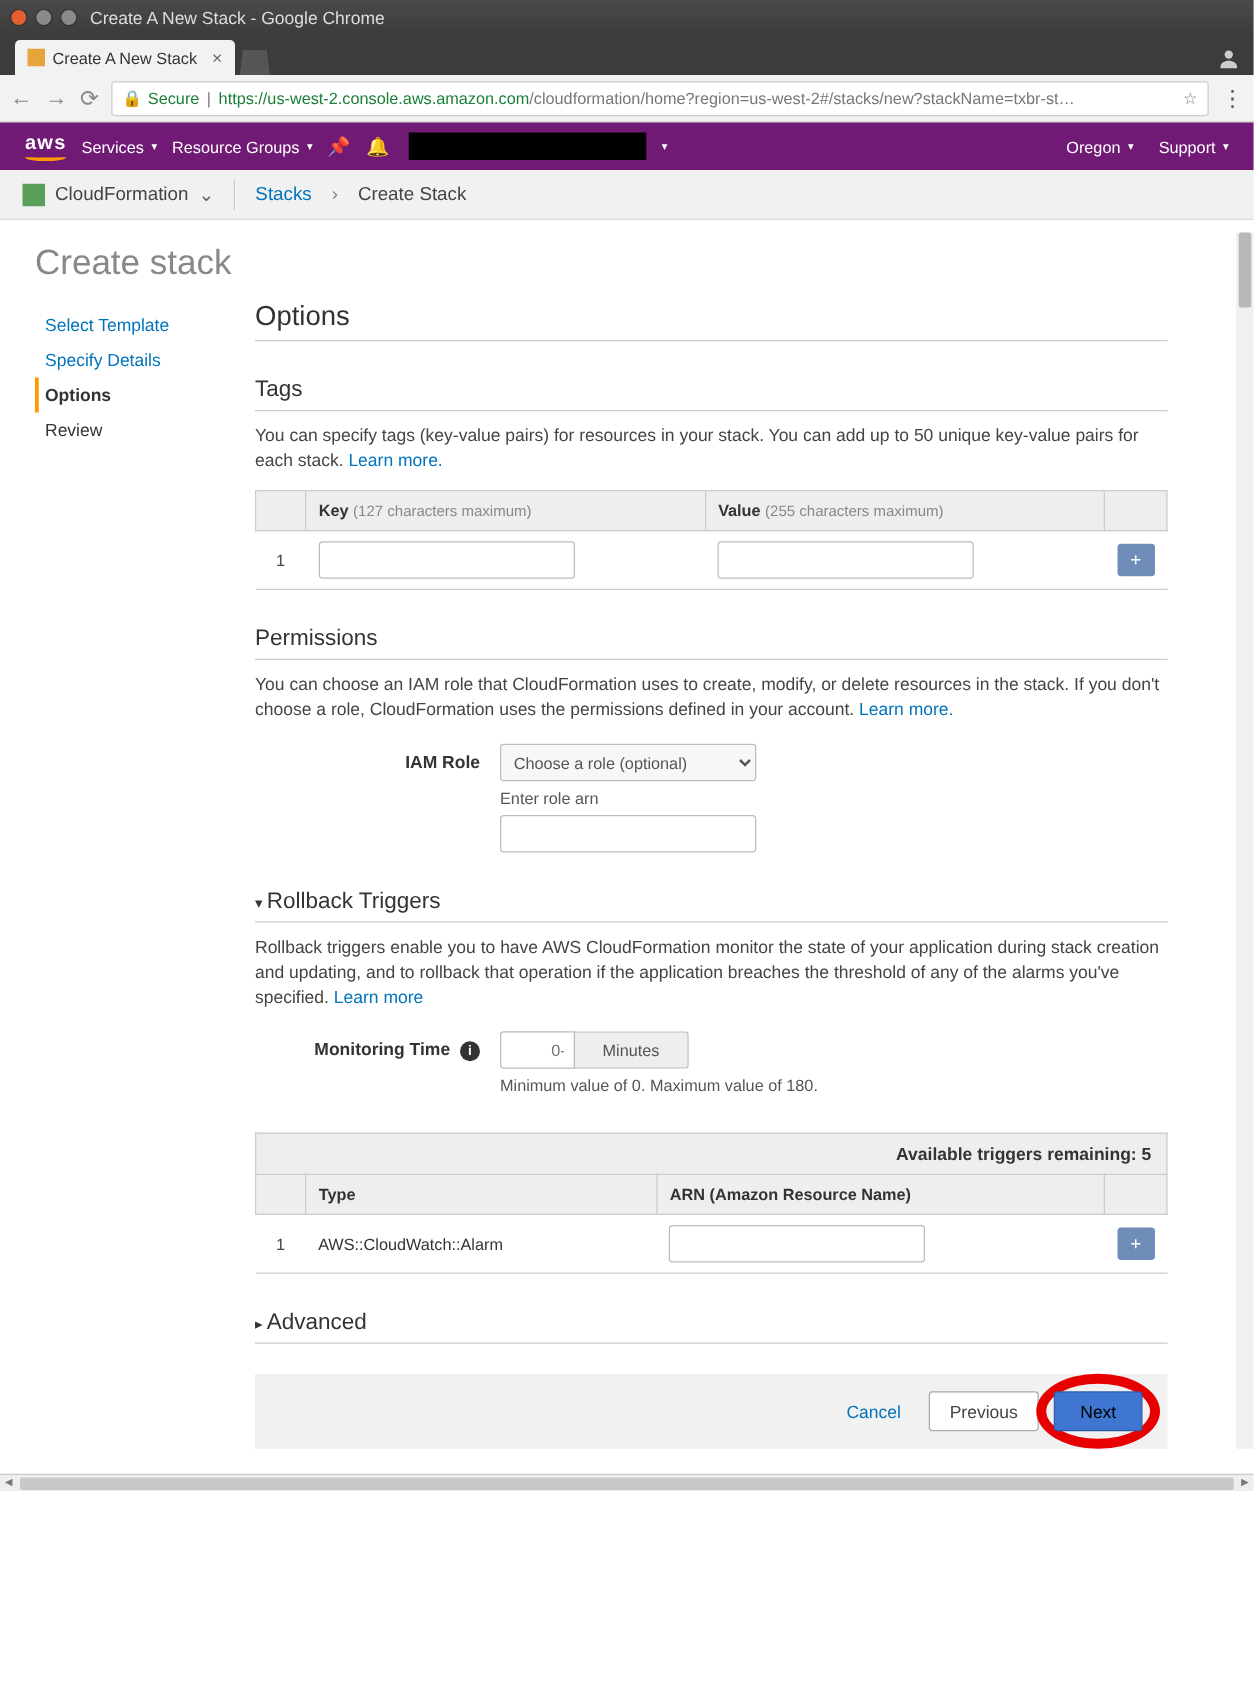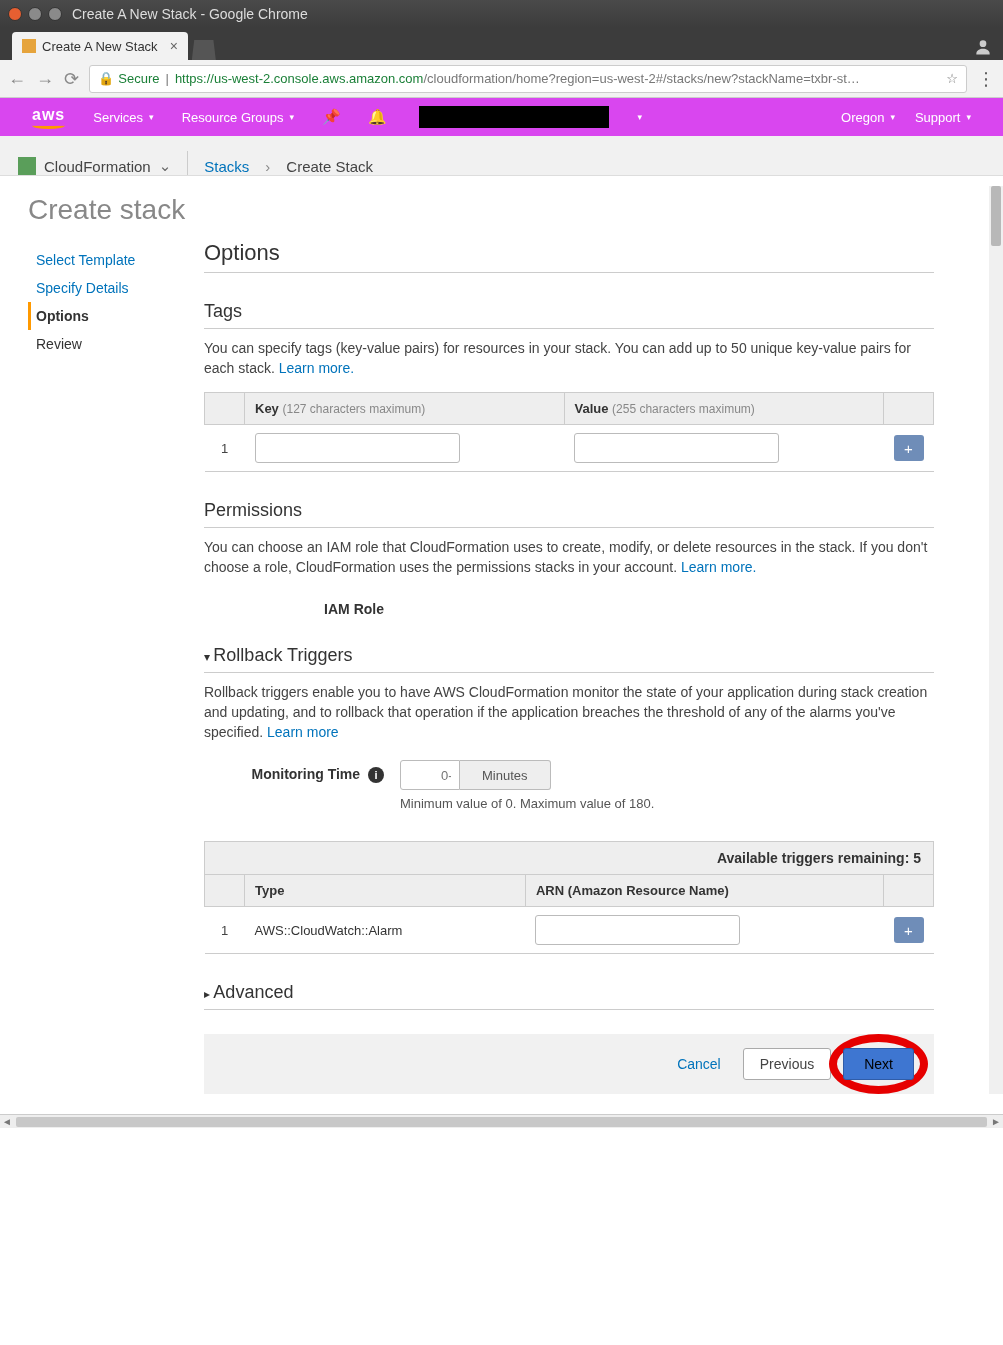--- a/index.html
+++ b/index.html
@@ -24,31 +24,31 @@
   .chrome-toolbar { background: #f2f2f2; height: 38px; display: flex; align-items: center; padding: 0 8px; gap: 10px; border-bottom:1px solid #ccc; }
   .nav-icon { color: #888; font-size: 18px; cursor:pointer; }
   .url-bar { flex:1; display:flex; align-items:center; gap:6px; background:#fff; border:1px solid #ccc; border-radius:3px; height:28px; padding:0 8px; font-size:13px; color:#555; overflow:hidden; white-space:nowrap; }
   .url-secure { color:#1a7f37; display:flex; align-items:center; gap:4px; }
   .url-host { color:#1a7f37; }
   .url-path { color:#777; }
   .star { color:#777; }
   .menu-dots { color:#555; font-size:18px; }
   
   
-  .aws-nav { background: #d946ef; height: 38px; display:flex; align-items:center; padding: 0 32px; color:#fff; gap:28px; font-size:13px; }
+  .aws-nav { background: #701a75; height: 38px; display:flex; align-items:center; padding: 0 20px; color:#fff; gap:12px; font-size:13px; }
   .aws-logo { font-weight:bold; font-size:16px; font-family: Arial; color:#fff; letter-spacing:1px; position:relative; }
   .aws-logo::after { content:""; display:block; height:4px; border-bottom:3px solid #ff9900; border-radius:0 0 50% 50%; margin-top:-2px; }
   .aws-nav-item { display:flex; align-items:center; gap:6px; cursor:pointer; }
   .caret { font-size:9px; }
   .pin-icon, .bell-icon { font-size:15px; color:#fff; }
   .account-box { background:#000; width:190px; height:22px; margin-left:4px; }
   .aws-nav-right { margin-left:auto; display:flex; align-items:center; gap:20px; }
   
   
-  .breadcrumb { background:#f1f1f1; border-bottom:1px solid #ddd; height:40px; display:flex; align-items:flex-end; padding:0 18px; gap:16px; color:#444; font-size:15px; }
+  .breadcrumb { background:#f1f1f1; border-bottom:1px solid #ddd; height:40px; display:flex; align-items:center; padding:0 18px; gap:16px; color:#444; font-size:15px; }
   .breadcrumb .service { font-weight:400; display:flex; align-items:center; gap:8px; }
   .service-icon { width:18px; height:18px; background:#5a9e5a; display:inline-block; }
   .breadcrumb a { color:#0073bb; text-decoration:none; }
   .bc-sep { color:#888; }
   .bc-chev { color:#666; }
   .page-title { font-size:28px; color:#888; font-weight:400; margin-bottom:14px; }
   .title-wrap { padding: 18px 28px 0 28px; }
   
   .content-row { display:flex; gap:36px; padding:0 28px 20px 28px; }
   .wizard-nav { width:140px; flex-shrink:0; padding-top:6px; }
@@ -234,24 +234,31 @@
           <td class="idx">1</td>
           <td><input class="txt" type="text" style=""></td>
           <td><input class="txt" type="text" style=""></td>
           <td class="act"><button class="btn-add">+</button></td>
         </tr>
       </tbody>
     </table>
 
     <h3 class="sub">Permissions</h3>
     <p class="desc">
-      <span>You can choose an IAM role that CloudFormation uses to create, modify, or delete resources in the stack. If you don't choose a role, CloudFormation uses the permissions stacks in your account. </span><a href="#" class="learn">Learn more.</a>
+      <span>You can choose an IAM role that CloudFormation uses to create, modify, or delete resources in the stack. If you don't choose a role, CloudFormation uses the permissions defined in your account. </span><a href="#" class="learn">Learn more.</a>
     </p>
     <div class="form-row">
       <div class="form-label">IAM Role</div>
+      <div class="form-ctrl">
+        <select class="sel">
+          <option>Choose a role (optional)</option>
+        </select>
+        <div class="sub-label">Enter role arn</div>
+        <input class="txt" type="text" style="">
+      </div>
     </div>
 
     <h3 class="sub collapsible arrow-exp"><span>Rollback Triggers</span></h3>
     <p class="desc">
       <span>Rollback triggers enable you to have AWS CloudFormation monitor the state of your application during stack creation and updating, and to rollback that operation if the application breaches the threshold of any of the alarms you've specified. </span><a href="#" class="learn">Learn more</a>
     </p>
     <div class="form-row">
       <div class="form-label">
         <span>Monitoring Time</span>
         <span class="info-icon">i</span>

